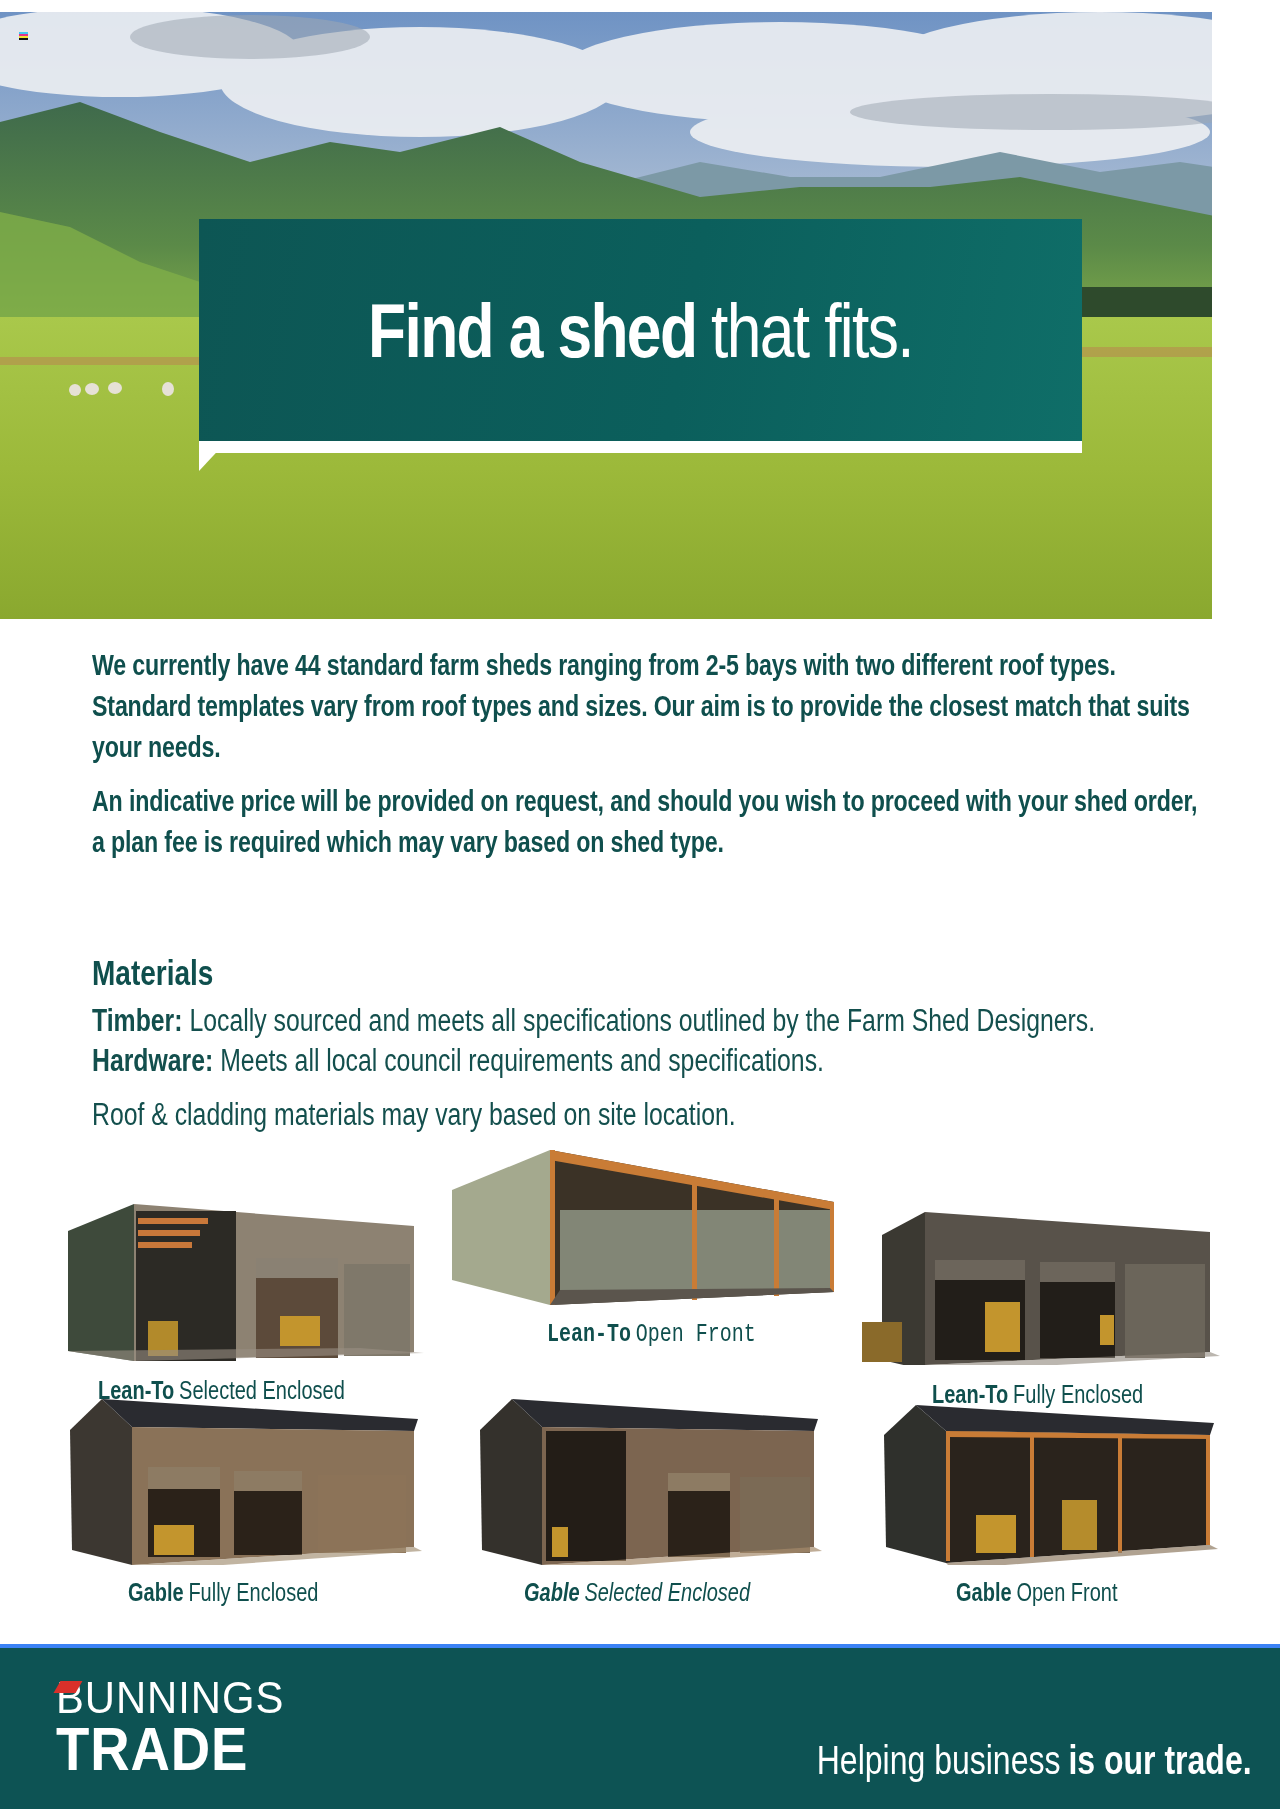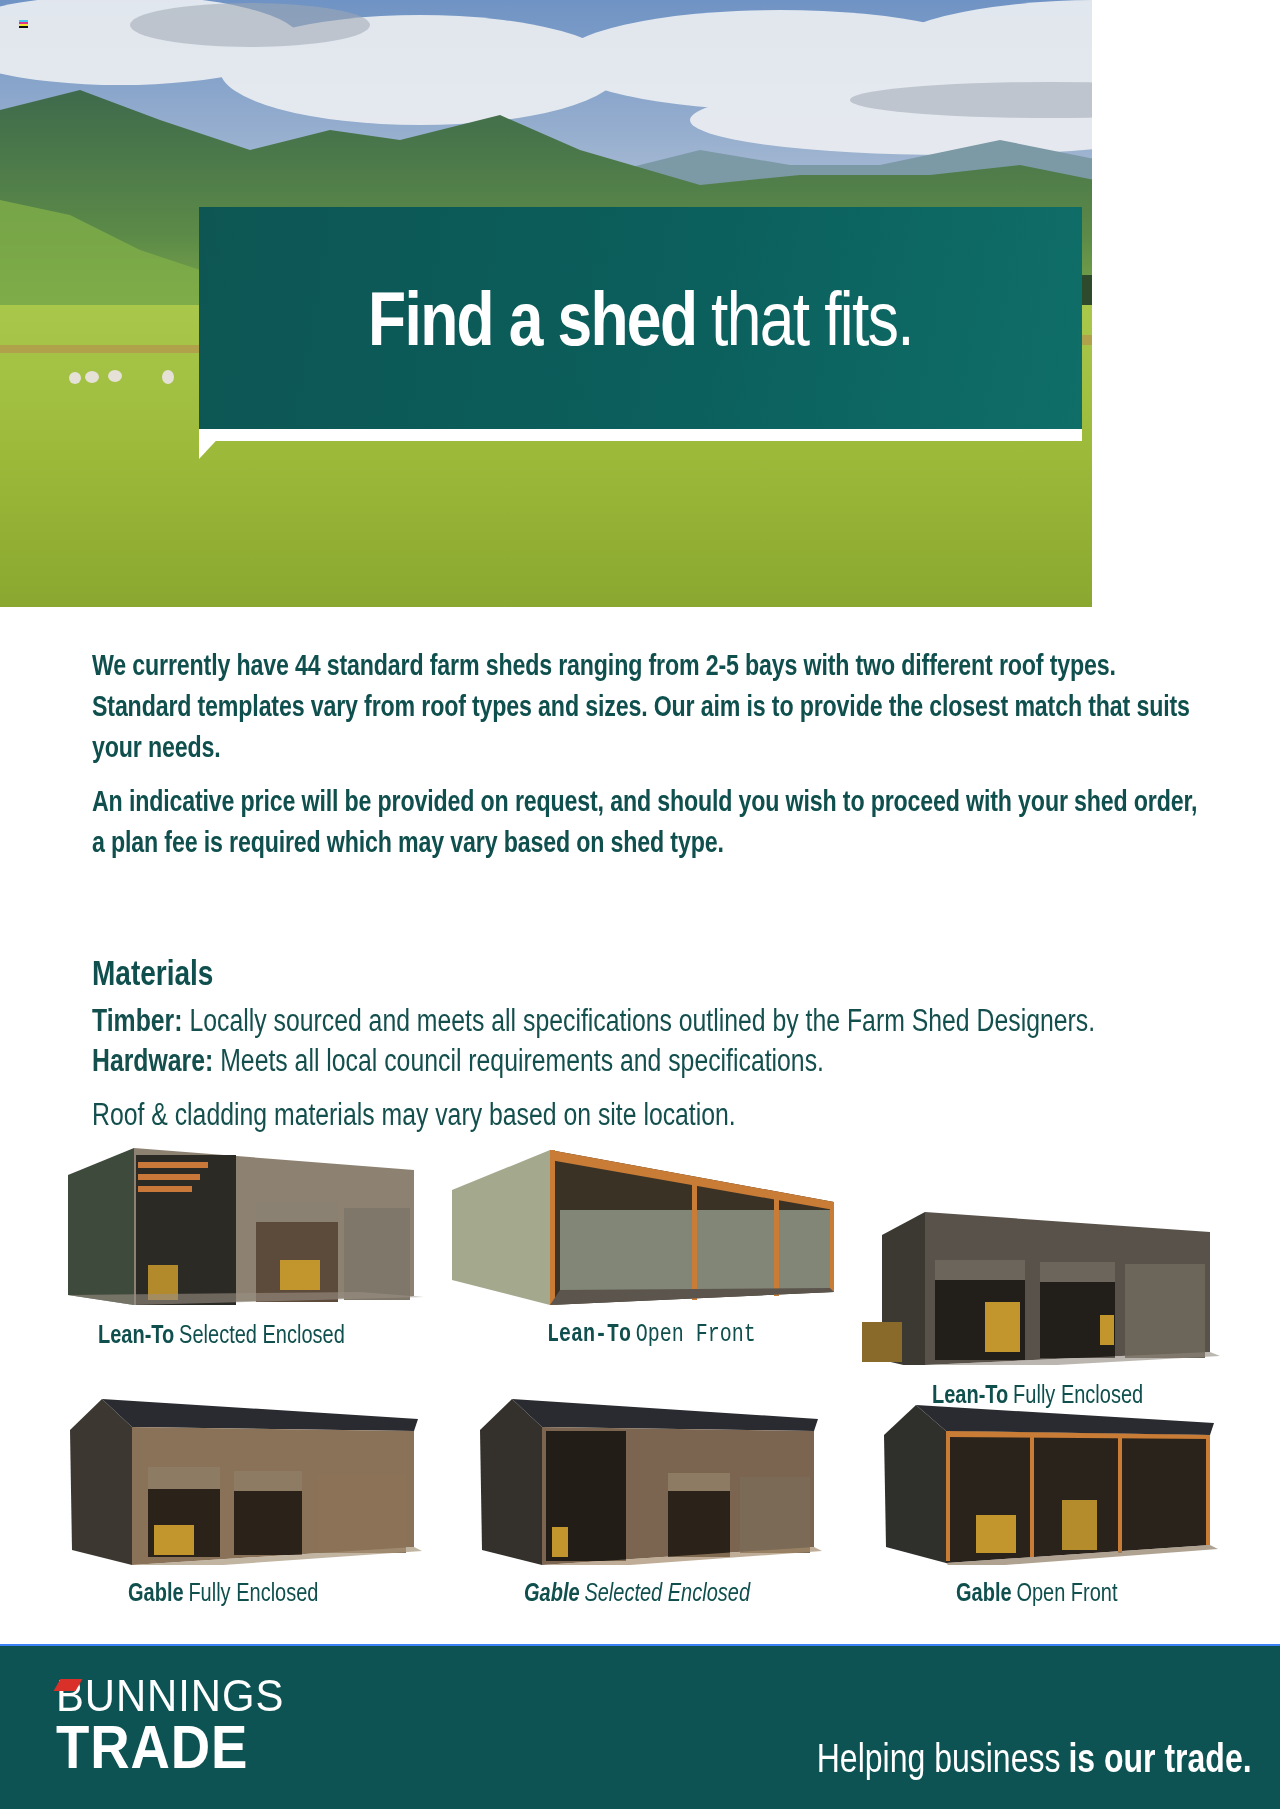--- a/index.html
+++ b/index.html
@@ -1,20 +1,20 @@
 <!DOCTYPE html>
 <html><head>
 <meta charset="utf-8">
 <style>
   * { box-sizing: border-box; margin: 0; padding: 0; }
   html, body { width: 1280px; background: #ffffff; }
   body { font-family: "Liberation Sans", "DejaVu Sans", sans-serif; color: #0f4f4d; position: relative; height: 1809px; overflow: hidden; }
 
   
-  .hero { position: absolute; left: 0; top: 0; width: 1092px; height: 607px; overflow: hidden;
+  .hero { position: absolute; left: 0; top: 12px; width: 1212px; height: 607px; overflow: hidden;
     background: linear-gradient(180deg, #7a9cc8 0%, #b9c6d6 10%, #dfe4ea 18%, #c7cfd8 24%, #b7c2cf 30%, #a4b7c9 34%, #96b0c0 38%); }
   .hero svg { position: absolute; left: 0; top: 0; }
   .cmyk { position: absolute; left: 19px; top: 20px; width: 9px; height: 8px; }
   .cmyk i { display: block; height: 2px; }
   .banner { position: absolute; left: 199px; top: 207px; width: 883px; height: 222px;
     background: linear-gradient(100deg, #0d5654 0%, #0b5f5c 55%, #0f6e68 100%); }
   .banner-strip { position: absolute; left: 199px; top: 429px; width: 883px; height: 12px; background: #ffffff; }
   .banner-tail { position: absolute; left: 199px; top: 429px; width: 0; height: 0;
     border-left: 28px solid #ffffff; border-bottom: 30px solid transparent; }
   .banner-title { position: absolute; left: 199px; top: 207px; width: 883px; height: 222px;
@@ -36,21 +36,21 @@
   .mat-line.spaced { margin-top: 14px; }
 
   
   .shed { position: absolute; width: 370px; }
   .shed svg { display: block; }
   .shed-caption { position: absolute; white-space: nowrap; font-size: 25px; color: #0f4f4d;
     transform: scaleX(0.80); transform-origin: left top; }
   .shed-caption .type { font-weight: 700; margin-right: 6px; }
 
   
-  .footer { position: absolute; left: 0; top: 1644px; width: 1280px; height: 165px; background: #0d5354; border-top: 2px solid #3b82f6; }
+  .footer { position: absolute; left: 0; top: 1644px; width: 1280px; height: 165px; background: #0d5354; border-top: 4px solid #3b82f6; }
   .logo { position: absolute; left: 56px; top: 28px; color: #ffffff; }
   .logo-top { position: relative; font-size: 44px; font-weight: 400; letter-spacing: 1px; line-height: 44px; height: 44px; transform: scaleX(0.95); transform-origin: left top; }
   .logo-b { position: absolute; left: 1px; top: 5px; width: 22px; height: 12px; background: #d9302a; transform: skewX(-30deg); }
   .logo-bottom { font-size: 62px; font-weight: 700; line-height: 58px; transform: scaleX(0.88); transform-origin: left top; letter-spacing: 1px; }
   .tagline { position: absolute; right: 28px; top: 90px; color: #ffffff; font-size: 40px; white-space: nowrap; transform: scaleX(0.80); transform-origin: right top; }
   .tagline .thin { font-weight: 400; margin-right: 10px; }
   .tagline .bold { font-weight: 700; }
 </style>
 </head>
 <body>
@@ -133,21 +133,21 @@
     <span class="lbl">Timber:</span>
     <span>Locally sourced and meets all specifications outlined by the Farm Shed Designers.</span>
   </div>
   <div class="mat-line">
     <span class="lbl">Hardware:</span>
     <span>Meets all local council requirements and specifications.</span>
   </div>
   <div class="mat-line spaced">Roof &amp; cladding materials may vary based on site location.</div>
 </section>
 
-<div class="shed" style="left:64px; top:1140px;">
+<div class="shed" style="left:64px; top:1196px;">
   <svg width="370" height="165" viewBox="0 0 370 165">
     <polygon points="4,35 70,8 70,165 4,155" fill="#3e4a3b"></polygon>
     <polygon points="70,8 350,30 350,156 70,165" fill="#8d8272"></polygon>
     <rect x="72" y="15" width="100" height="150" fill="#2c2a25"></rect>
     <g fill="#c9783a">
         <rect x="74" y="22" width="70" height="6"></rect>
         <rect x="74" y="34" width="62" height="6"></rect>
         <rect x="74" y="46" width="54" height="6"></rect>
       </g>
     <rect x="84" y="125" width="30" height="35" fill="#b28a2b"></rect>

